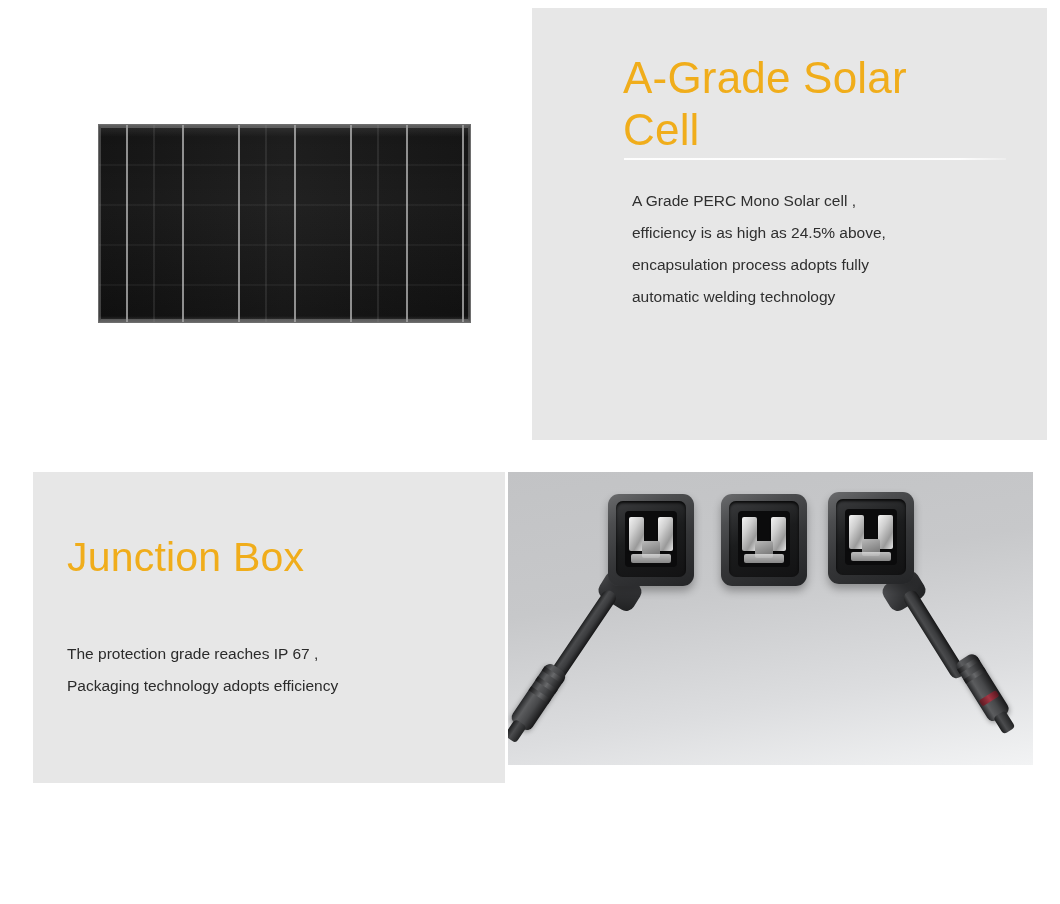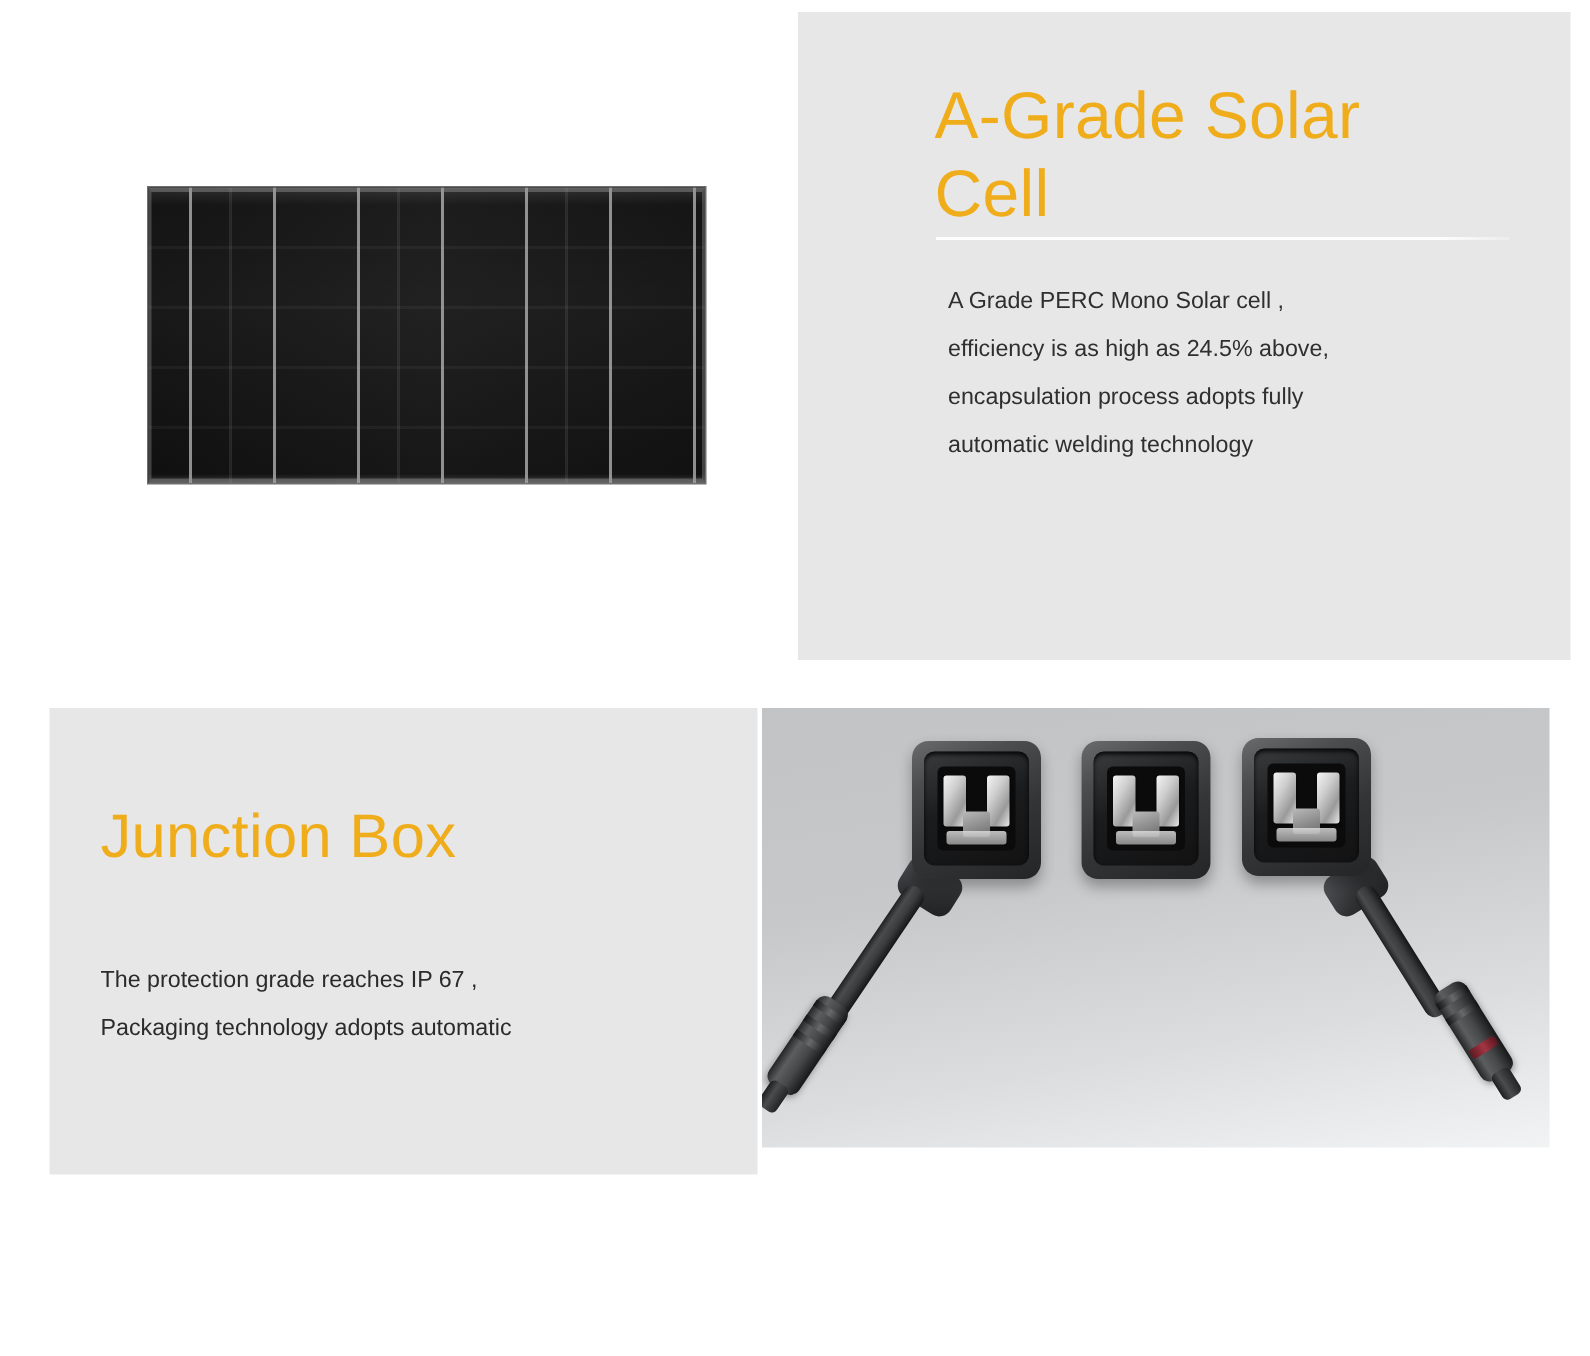--- a/index.html
+++ b/index.html
@@ -298,21 +298,21 @@
     <span class="ln">automatic welding technology</span>
   </div>
 </div>
 
 <div class="panel" id="junction-panel">
 
   <div id="junction-heading">Junction Box</div>
 
   <div id="junction-body">
     <span class="ln">The protection grade reaches IP 67 ,</span>
-    <span class="ln">Packaging technology adopts automatic</span>
+    <span class="ln">Packaging technology adopts efficiency</span>
   </div>
 </div>
 
 <div id="junction-photo">
 
   <div class="shoulder" style="left:92px; top:104px; transform:rotate(32deg);"></div>
   <div class="cable" style="left:97px; top:120px; height:110px; transform:rotate(34deg);"></div>
   <div class="connector" style="left:38px; top:196px; transform:rotate(34deg);">
     <div class="ring" style="top:6px;"></div>
     <div class="ring" style="top:18px;"></div>

